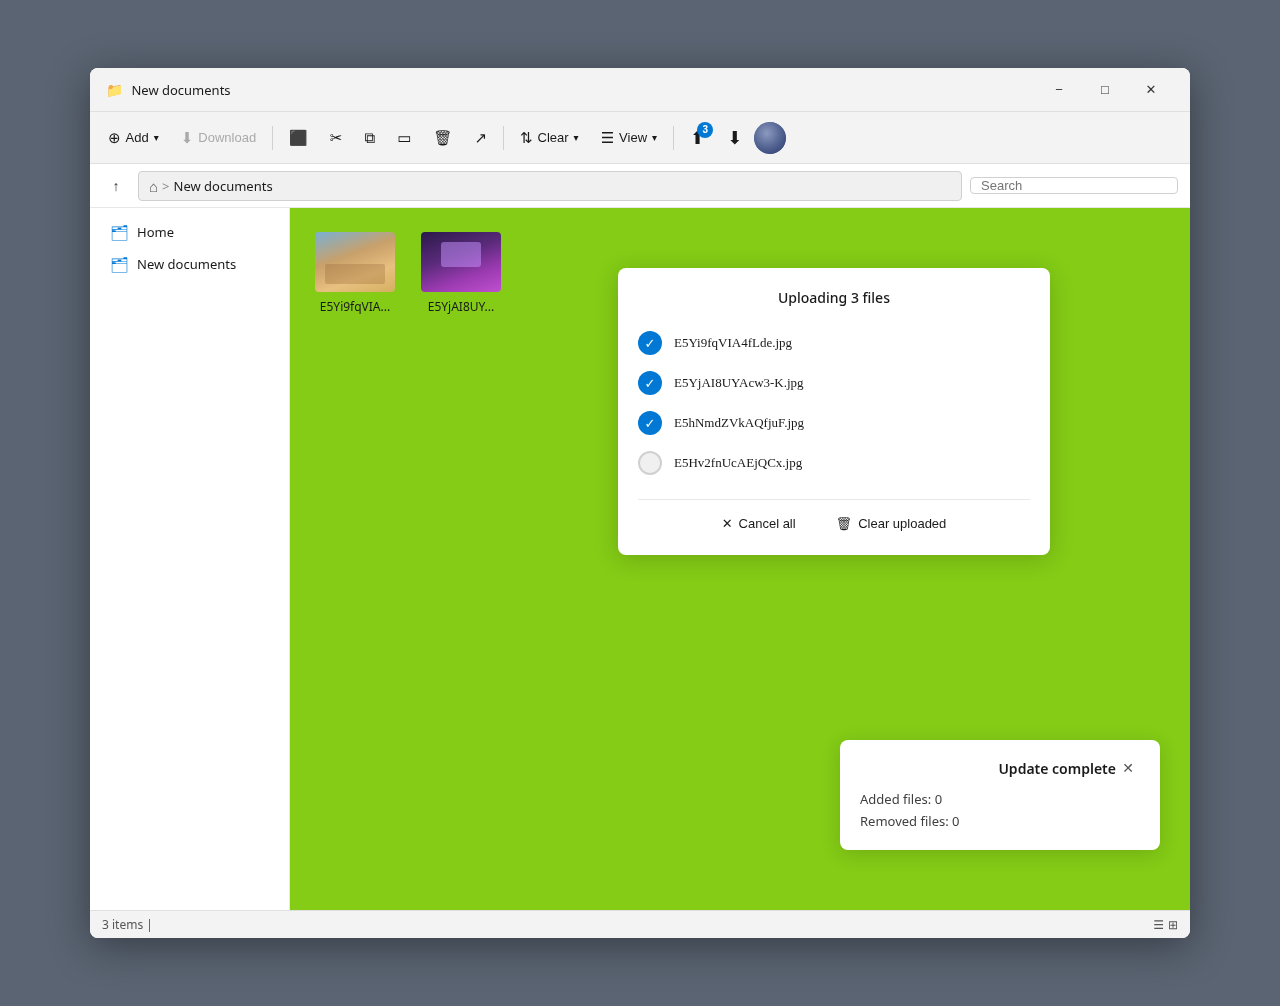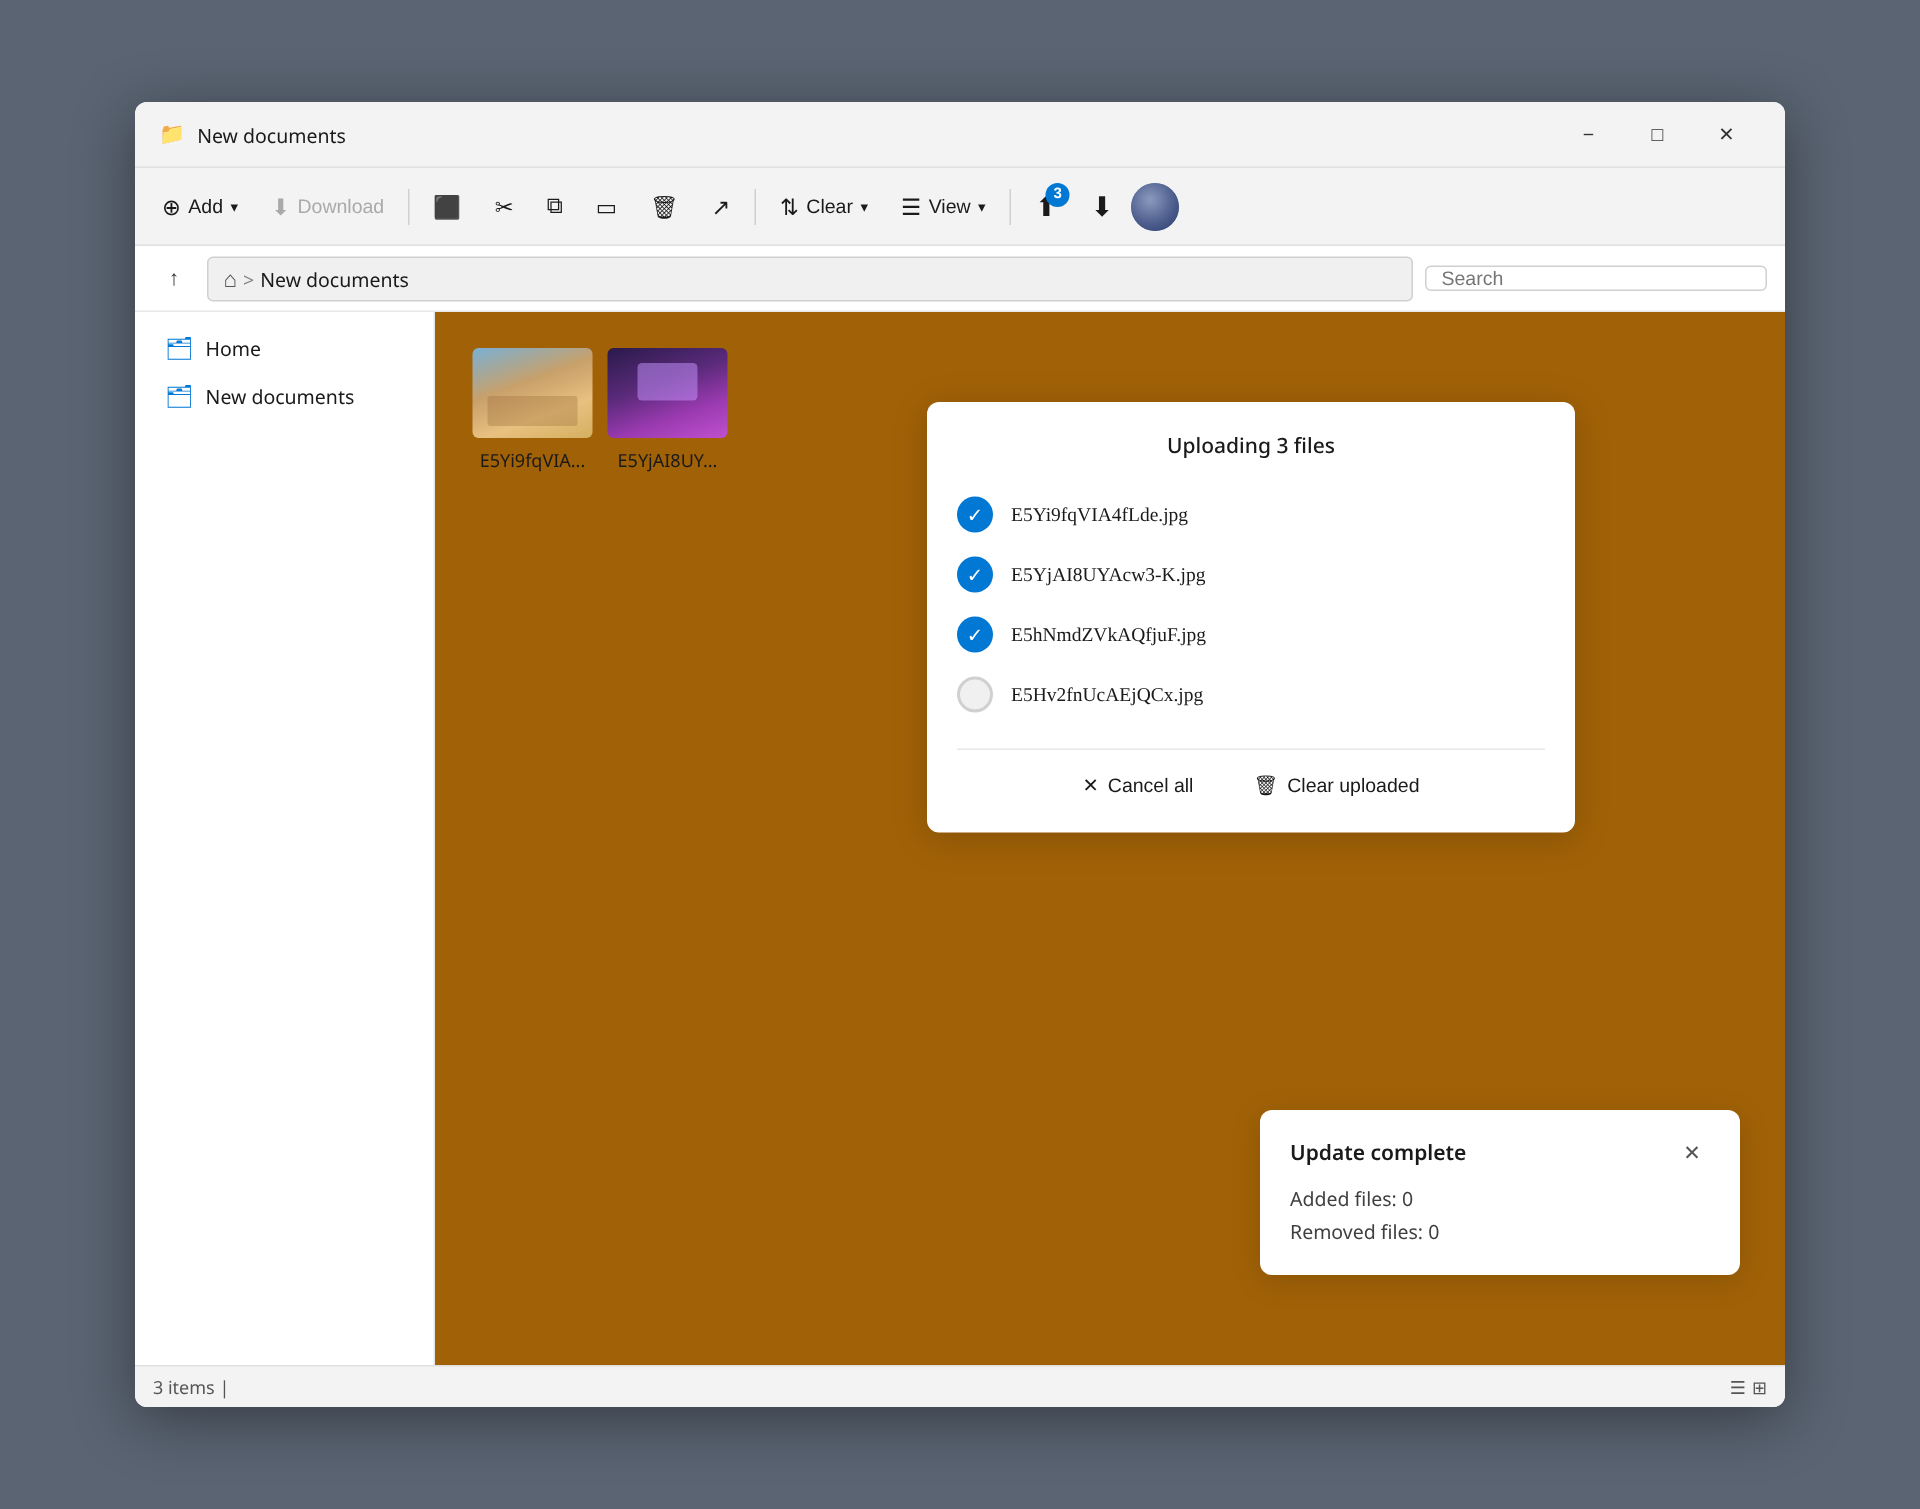--- a/index.html
+++ b/index.html
@@ -163,21 +163,21 @@
       background: #f0f0f0;
       border: 1px solid #d0d0d0;
       border-radius: 4px;
       padding: 4px 10px;
       font-size: 13px;
     }
     .breadcrumb-home { color: #555; font-size: 15px; }
     .breadcrumb-sep { color: #888; }
     .breadcrumb-current { color: #1a1a1a; font-weight: 400; }
     .search-box {
-      width: 228px;
+      width: 208px;
       border: 1px solid #d0d0d0;
       border-radius: 4px;
       padding: 0 10px;
       font-size: 13px;
       background: #fff;
     }
 
     
     .main-content {
       display: flex;
@@ -204,24 +204,25 @@
       border-radius: 4px;
       margin: 0 4px;
       color: #1a1a1a;
     }
     .sidebar-item-icon { font-size: 15px; color: #0078d4; }
 
     
     .file-area {
       flex: 1;
       padding: 20px;
-      background: #a16207;
+      background: #84cc16;
       display: flex;
       flex-wrap: wrap;
       align-content: flex-start;
+      gap: 16px;
     }
     .file-item {
       display: flex;
       flex-direction: column;
       align-items: center;
       width: 90px;
       cursor: pointer;
       padding: 4px;
       border-radius: 4px;
     }
@@ -368,21 +369,21 @@
       width: 320px;
       background: #fff;
       border-radius: 8px;
       box-shadow: 0 4px 20px rgba(0,0,0,0.15);
       padding: 16px 20px;
       z-index: 100;
     }
     .update-toast-header {
       display: flex;
       align-items: center;
-      justify-content: space-between;
+      justify-content: flex-end;
       margin-bottom: 10px;
     }
     .update-toast-title {
       font-size: 14px;
       font-weight: 600;
       color: #1a1a1a;
     }
     .update-toast-close {
       cursor: pointer;
       font-size: 14px;

